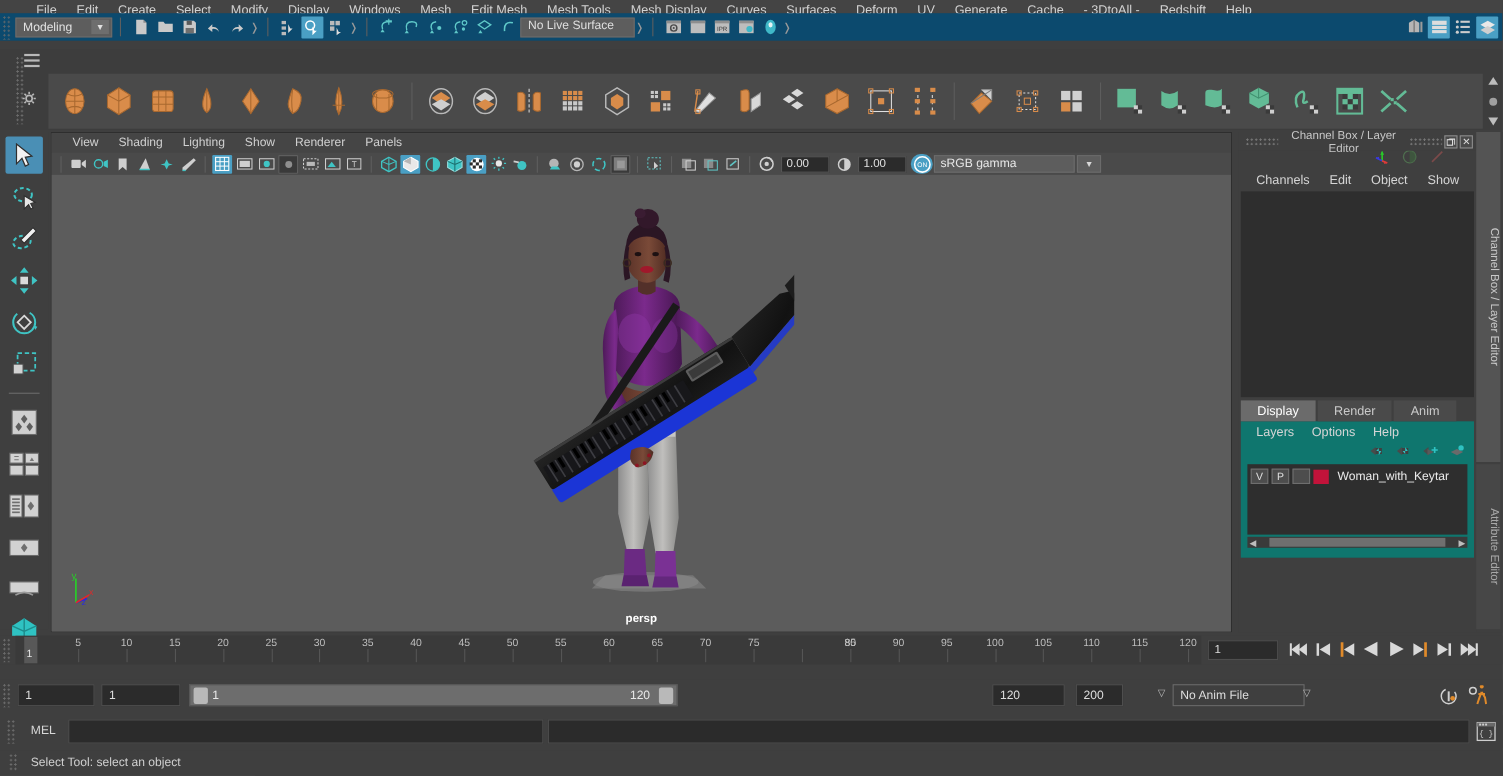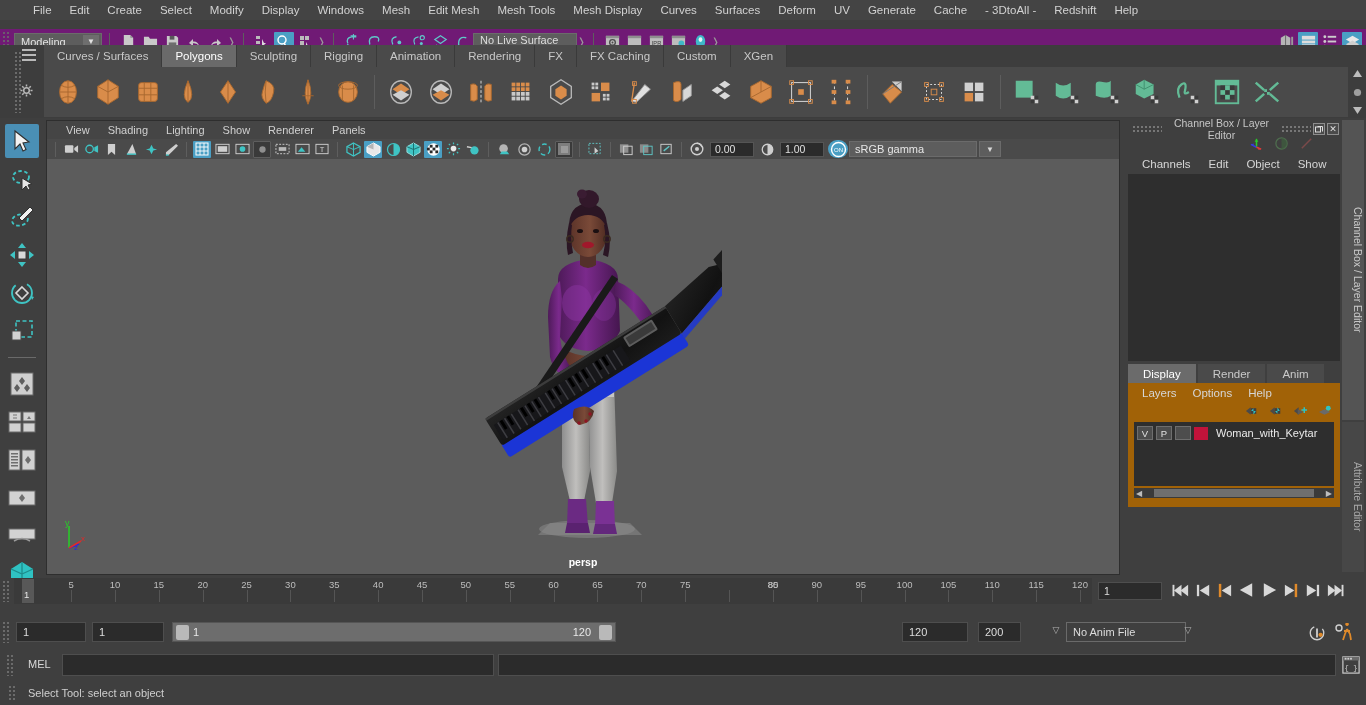--- a/index.html
+++ b/index.html
@@ -11,22 +11,22 @@
     -webkit-font-smoothing:antialiased;
   }
   #app { position:relative; width:1366px; height:705px; }
 
   
   .menubar { position:absolute; left:0; top:0; width:1366px; height:20px;
              background:#444444; display:flex; align-items:center; padding-left:24px; }
   .menubar .mi { font-size:11.5px; color:#d2d2d2; padding:0 9px; line-height:20px; cursor:default; }
 
   
-  .statusline { position:absolute; left:0; top:29px; width:1366px; height:25px;
-                background:#701a75; display:flex; align-items:center; }
+  .statusline { position:absolute; left:0; top:12px; width:1366px; height:25px;
+                background:#0c4a6e; display:flex; align-items:center; }
   .gripv { width:8px; height:22px;
     background-image:radial-gradient(#6b6b6b 1px, transparent 1px);
     background-size:4px 4px; opacity:.8; margin:0 2px; flex:none; }
   .modecombo { width:88px; height:18px; background:#5d5d5d; border:1px solid #6b6b6b;
       display:flex; align-items:center; justify-content:space-between; padding:0 2px 0 6px;
       font-size:11px; color:#e2e2e2; margin-left:2px; flex:none; }
   .sep { width:1px; height:17px; background:#5e5e5e; margin:0 7px; flex:none; }
   .arrowtab { width:9px; color:#9a9a9a; font-size:10px; text-align:center; flex:none; }
   .sbtn { width:20px; height:20px; flex:none; display:flex; align-items:center;
           justify-content:center; margin:0 1px; border-radius:1px; }
@@ -95,21 +95,21 @@
   .wbtn { width:12px; height:12px; border:1px solid #8d8d8d; background:#4a4a4a;
       font-size:9px; color:#ddd; display:flex; align-items:center; justify-content:center; margin-left:2px; }
   .dockicons { height:16px; display:flex; align-items:center; justify-content:flex-end; padding-right:28px; gap:10px; }
   .cbmenu { height:21px; display:flex; align-items:center; padding-left:7px; }
   .cbmenu span { font-size:11.5px; color:#d6d6d6; padding:0 9px; }
   .cbbody { margin:0 2px; height:187px; background:#2e2e2e; }
   .ltabs { display:flex; margin:3px 2px 0 2px; }
   .ltab { height:19px; padding:0 15px; font-size:11.5px; display:flex; align-items:center;
       background:#4a4a4a; color:#c9c9c9; margin-right:2px; }
   .ltab.active { background:#6b6b6b; color:#fff; }
-  .lpanel { margin:0 2px; height:124px; background:#a16207; }
+  .lpanel { margin:0 2px; height:124px; background:#0f766e; }
   .lmenu { height:19px; display:flex; align-items:center; padding-left:6px; }
   .lmenu span { font-size:11.5px; color:#d6d6d6; padding:0 8px; }
   .lbtns { height:20px; display:flex; align-items:center; justify-content:flex-end; padding-right:8px; gap:9px; }
   .llist { margin:0 6px; height:64px; background:#2e2e2e; padding:3px; }
   .lrow { display:flex; align-items:center; height:16px; gap:3px; }
   .lchk { width:16px; height:14px; background:#4d4d4d; border:1px solid #6e6e6e;
       font-size:9.5px; color:#e0e0e0; display:flex; align-items:center; justify-content:center; }
   .lswatch { width:14px; height:13px; }
   .lname { font-size:11px; color:#eaeaea; margin-left:5px; }
   .lscroll { margin:2px 6px 0 6px; height:10px; background:#3a3a3a;
@@ -370,32 +370,20 @@
         </div>
       <div class="gearmini">
         <svg width="13" height="13" viewBox="0 0 14 14">
             <circle cx="7" cy="7" r="3" fill="none" stroke="#b8b8b8" stroke-width="1.6"></circle>
             <g stroke="#b8b8b8" stroke-width="1.6">
               <path d="M7 0.5v2.2M7 11.3v2.2M0.5 7h2.2M11.3 7h2.2M2.4 2.4l1.6 1.6M10 10l1.6 1.6M11.6 2.4L10 4M4 10l-1.6 1.6"></path>
             </g>
           </svg>
       </div>
     </div>
-    <div class="shelftabs" id="shelftabs">
-        <div class="shelftab">Curves / Surfaces</div>
-        <div class="shelftab active">Polygons</div>
-        <div class="shelftab">Sculpting</div>
-        <div class="shelftab">Rigging</div>
-        <div class="shelftab">Animation</div>
-        <div class="shelftab">Rendering</div>
-        <div class="shelftab">FX</div>
-        <div class="shelftab">FX Caching</div>
-        <div class="shelftab">Custom</div>
-        <div class="shelftab">XGen</div>
-      </div>
     <div class="shelfbar">
       <div class="shelficon">
           <svg width="30" height="30" viewBox="0 0 32 32">
             <ellipse cx="16" cy="16" rx="9" ry="12" fill="#d98c4a" stroke="#a8682f" stroke-width="1"></ellipse>
             <path d="M16 4v24M7 16h18M9 9q7 4 14 0M9 23q7-4 14 0" stroke="#a8682f" fill="none" stroke-width="1"></path>
           </svg>
         </div>
       <div class="shelficon">
           <svg width="30" height="30" viewBox="0 0 32 32">
             <path d="M16 3 L27 10 L27 22 L16 29 L5 22 L5 10 Z" fill="#d98c4a" stroke="#a8682f"></path>

